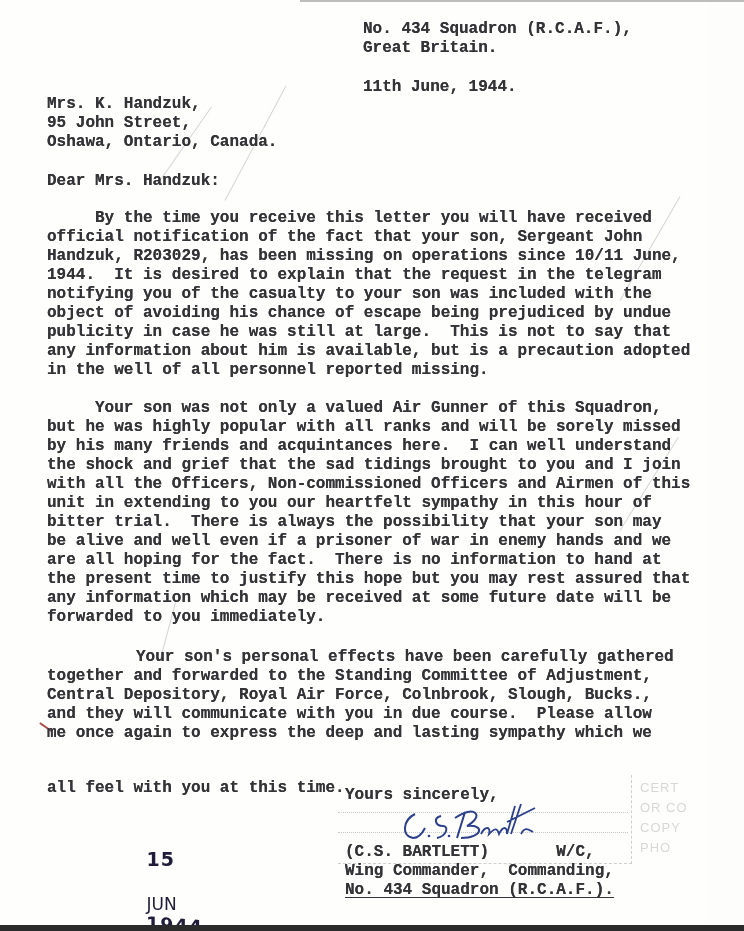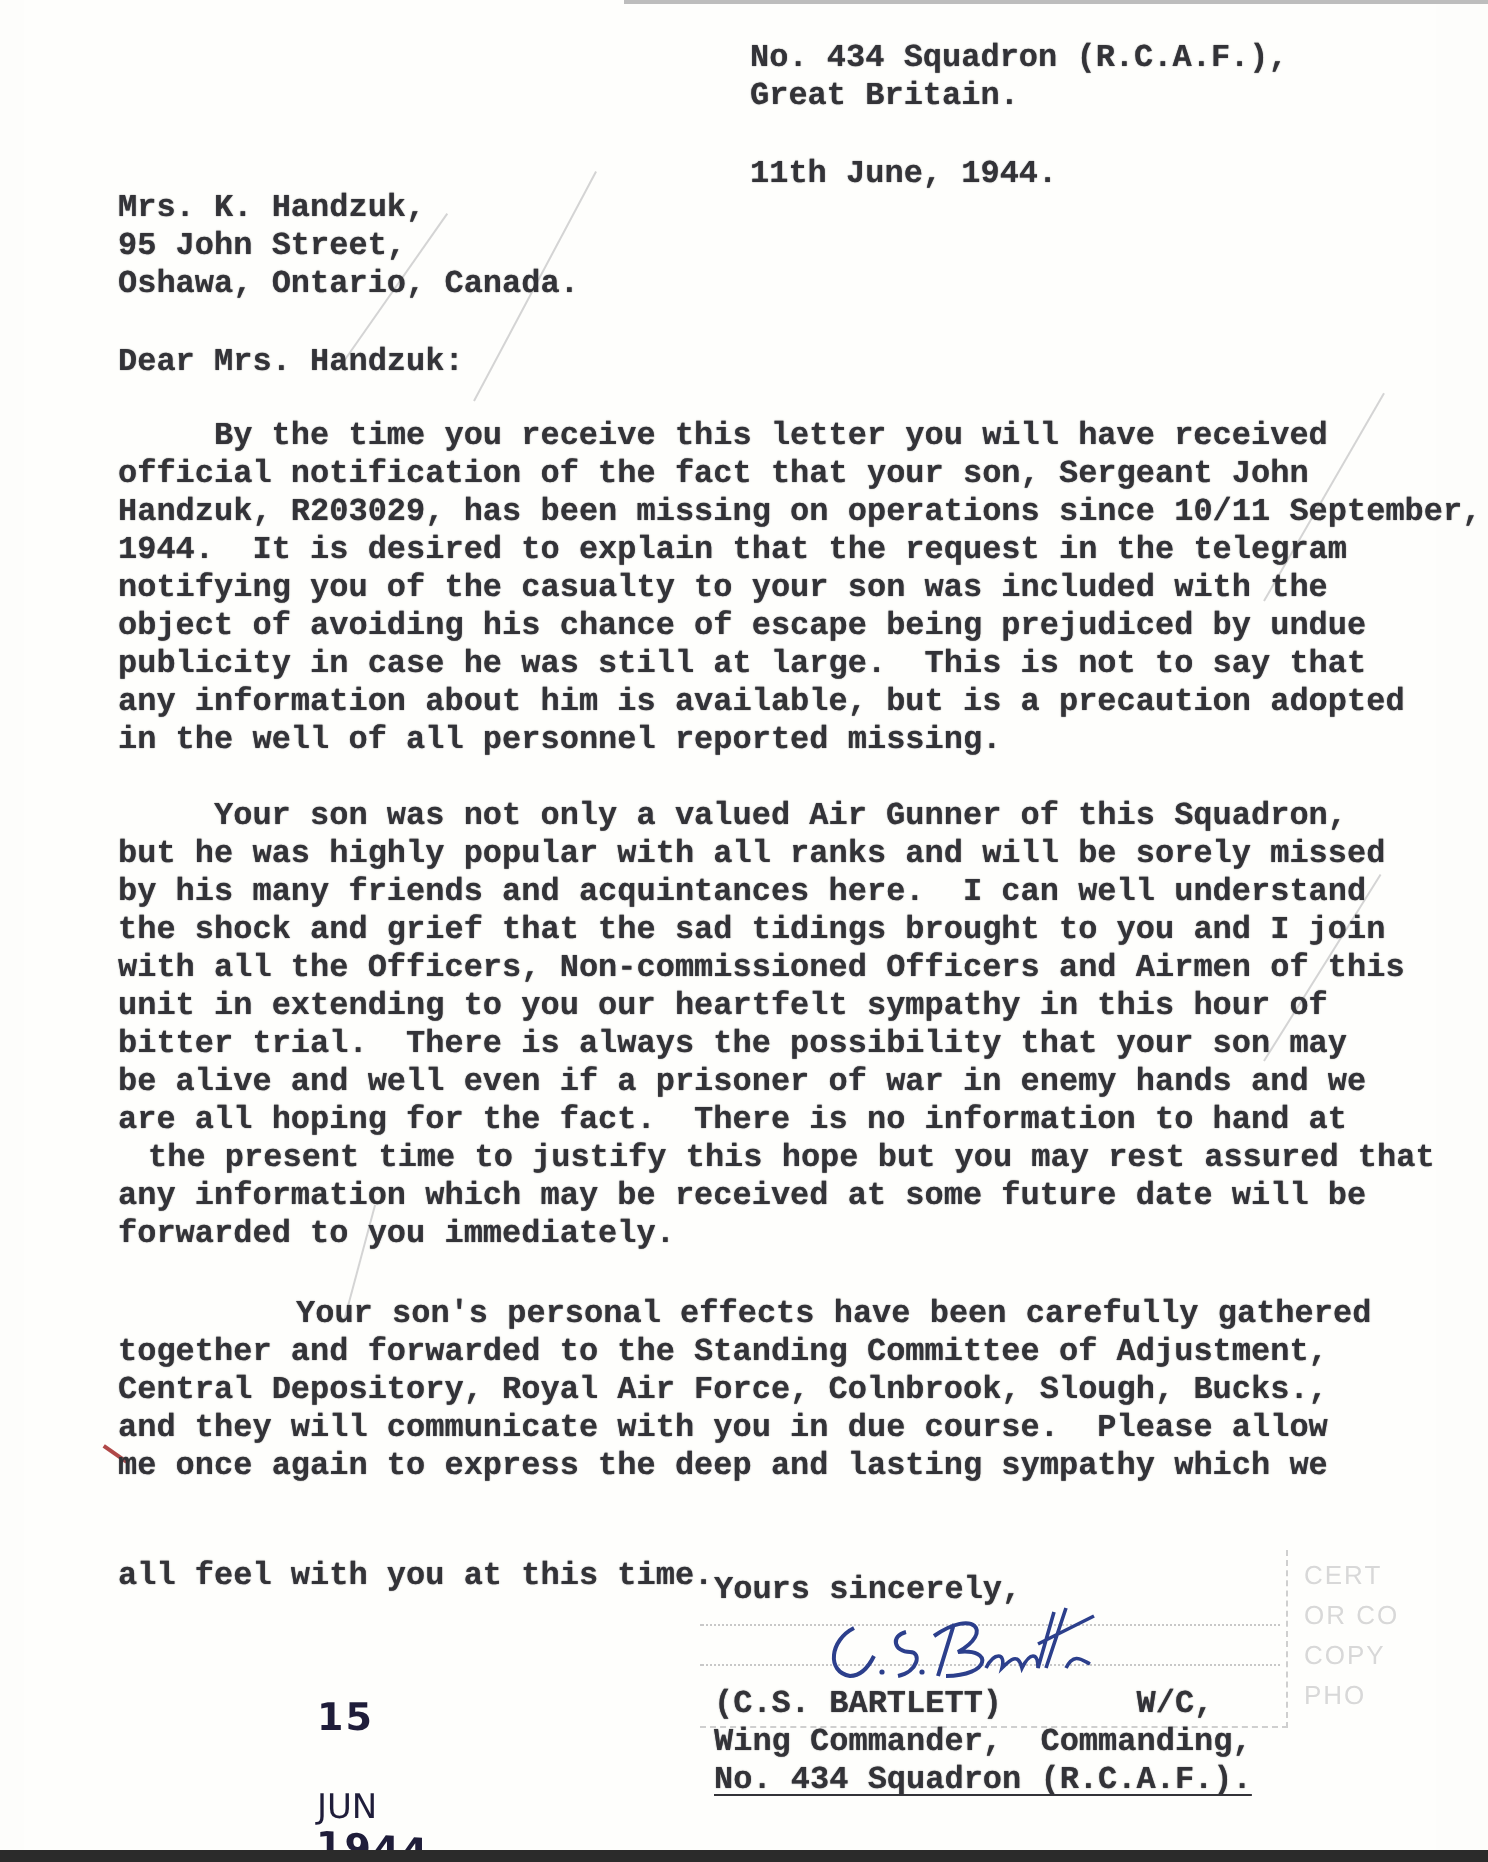--- a/index.html
+++ b/index.html
@@ -3,21 +3,21 @@
   <meta charset="utf-8">
   <style>
     html, body { margin: 0; padding: 0; }
     body {
       width: 744px; height: 931px; position: relative; overflow: hidden;
       background: #fdfdfb;
       font-family: "Liberation Mono", "DejaVu Sans Mono", monospace;
       color: #2a2a2e;
     }
     .page {
-      position: absolute; left: 12px; top: 0; width: 706px; height: 925px;
+      position: absolute; left: 0; top: 0; width: 706px; height: 925px;
       background: #fefefc;
     }
     .bottom-edge {
       position: absolute; left: 0; top: 925px; width: 744px; height: 6px;
       background: #2b2b2b;
     }
     .top-edge {
       position: absolute; left: 300px; top: 0; width: 444px; height: 2px;
       background: #bdbdbd;
     }
@@ -84,40 +84,40 @@
   <div class="addr">
     <div class="line" style="top:95px;">Mrs. K. Handzuk,</div>
     <div class="line" style="top:114px;">95 John Street,</div>
     <div class="line" style="top:133px;">Oshawa, Ontario, Canada.</div>
     <div class="line" style="top:172px;">Dear Mrs. Handzuk:</div>
   </div>
 
   <div class="para">
     <div class="line indent" style="top:209px;">By the time you receive this letter you will have received</div>
     <div class="line" style="top:228px;">official notification of the fact that your son, Sergeant John</div>
-    <div class="line" style="top:247px;">Handzuk, R203029, has been missing on operations since 10/11 September,</div>
+    <div class="line" style="top:247px;">Handzuk, R203029, has been missing on operations since 10/11 June,</div>
     <div class="line" style="top:266px;">1944.  It is desired to explain that the request in the telegram</div>
     <div class="line" style="top:285px;">notifying you of the casualty to your son was included with the</div>
     <div class="line" style="top:304px;">object of avoiding his chance of escape being prejudiced by undue</div>
     <div class="line" style="top:323px;">publicity in case he was still at large.  This is not to say that</div>
     <div class="line" style="top:342px;">any information about him is available, but is a precaution adopted</div>
     <div class="line" style="top:361px;">in the well of all personnel reported missing.</div>
   </div>
 
   <div class="para">
     <div class="line indent" style="top:399px;">Your son was not only a valued Air Gunner of this Squadron,</div>
     <div class="line" style="top:418px;">but he was highly popular with all ranks and will be sorely missed</div>
     <div class="line" style="top:437px;">by his many friends and acquintances here.  I can well understand</div>
     <div class="line" style="top:456px;">the shock and grief that the sad tidings brought to you and I join</div>
     <div class="line" style="top:475px;">with all the Officers, Non-commissioned Officers and Airmen of this</div>
     <div class="line" style="top:494px;">unit in extending to you our heartfelt sympathy in this hour of</div>
     <div class="line" style="top:513px;">bitter trial.  There is always the possibility that your son may</div>
     <div class="line" style="top:532px;">be alive and well even if a prisoner of war in enemy hands and we</div>
     <div class="line" style="top:551px;">are all hoping for the fact.  There is no information to hand at</div>
-    <div class="line" style="top:570px;margin-left:15px;">the present time to justify this hope but you may rest assured that</div>
+    <div class="line" style="top:570px;">the present time to justify this hope but you may rest assured that</div>
     <div class="line" style="top:589px;text-align:right;">any information which may be received at some future date will be</div>
     <div class="line" style="top:608px;">forwarded to you immediately.</div>
   </div>
 
   <div class="para">
     <div class="line indent" style="top:648px;margin-left:41px;">Your son's personal effects have been carefully gathered</div>
     <div class="line" style="top:667px;">together and forwarded to the Standing Committee of Adjustment,</div>
     <div class="line" style="top:686px;">Central Depository, Royal Air Force, Colnbrook, Slough, Bucks.,</div>
     <div class="line" style="top:705px;">and they will communicate with you in due course.  Please allow</div>
     <div class="line" style="top:724px;">me once again to express the deep and lasting sympathy which we</div>

